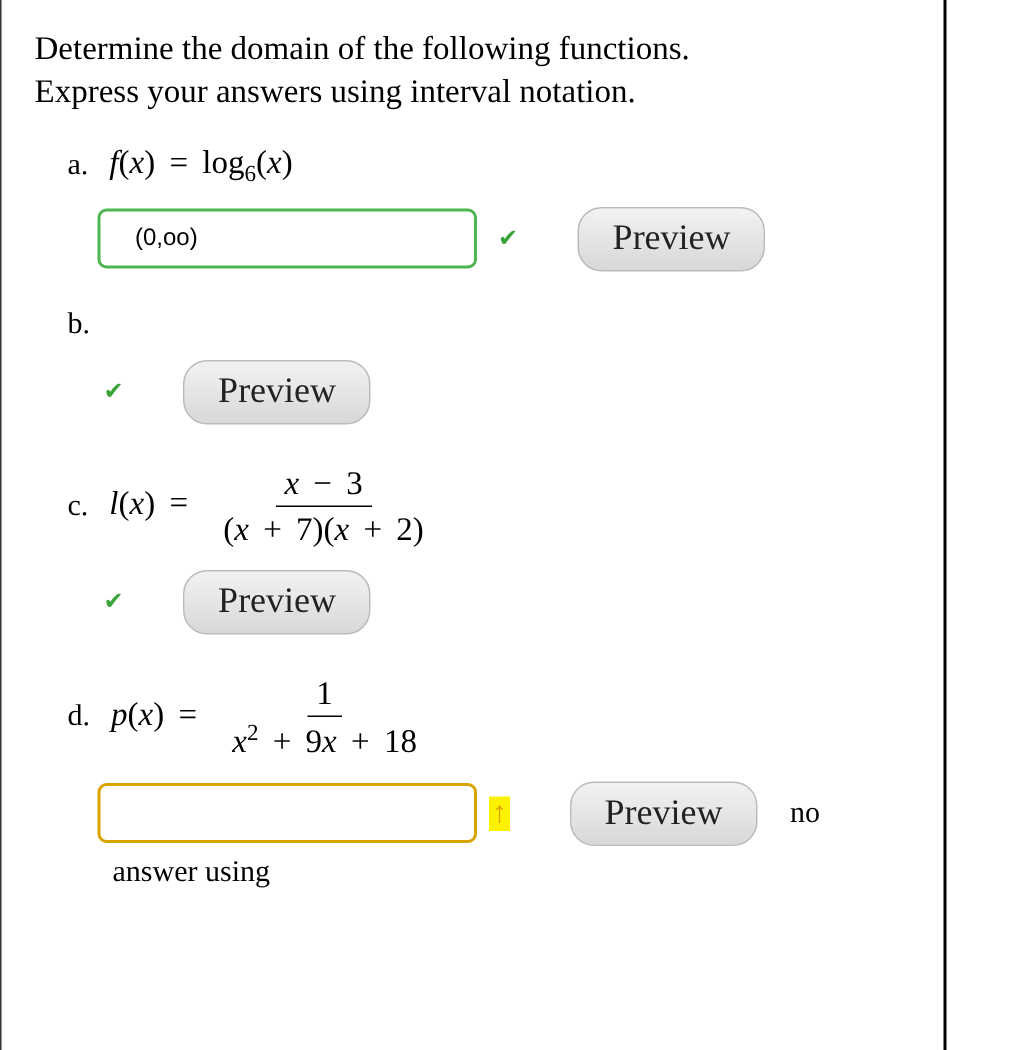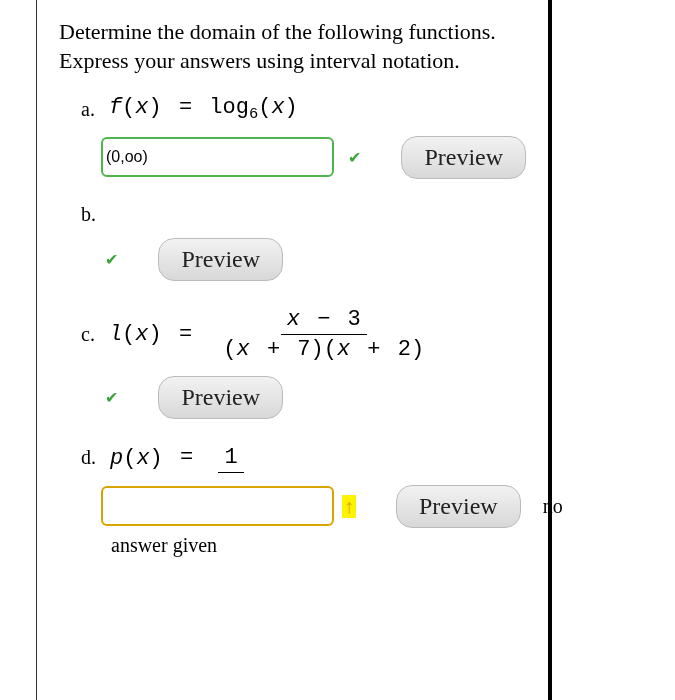--- a/index.html
+++ b/index.html
@@ -4,26 +4,25 @@
 <style>
   body {
     margin: 0;
     padding: 0;
     font-family: Georgia, 'Times New Roman', serif;
     background: #fff;
     width: 675px;
   }
   .page {
     border-left: 1px solid #333;
-    border-right: 4px solid #000000;
+    border-right: 2px solid #000000;
     padding: 18px 22px;
-    width: 516px;
+    width: 631px;
     box-sizing: border-box;
     min-height: 700px;
-    margin-left: 36px;
   }
   .intro {
     font-size: 22px;
     line-height: 1.3;
     margin-bottom: 20px;
   }
   .problem {
     margin-bottom: 24px;
   }
   .eq-row {
@@ -31,21 +30,21 @@
     align-items: center;
     font-size: 22px;
     padding-left: 22px;
     margin-bottom: 12px;
   }
   .eq-label {
     margin-right: 14px;
     font-size: 20px;
   }
   .math {
-    font-family: Liberation Mono, monospace;
+    font-family: Liberation Serif, serif;
     font-style: italic;
   }
   .fn { font-style: italic; }
   .paren { font-style: normal; }
   .op { font-style: normal; margin: 0 4px; }
   .sub { font-size: 0.7em; vertical-align: sub; font-style: normal; }
   .sup { font-size: 0.7em; vertical-align: super; font-style: normal; }
 
   .frac {
     display: inline-flex;
@@ -85,21 +84,21 @@
   .input-wrap {
     position: relative;
     display: inline-flex;
     align-items: center;
   }
   .answer-input {
     width: 200px;
     height: 32px;
     border: 2px solid #4fb54f;
     border-radius: 6px;
-    padding: 2px 26px 2px 3px;
+    padding: 2px 26px 2px 23px;
     font-size: 16px;
     font-family: Arial, sans-serif;
     background: #fff;
     box-sizing: content-box;
   }
   .answer-input.pending {
     border-color: #d9a300;
   }
   .check-icon {
     color: #3aa33a;
@@ -192,27 +191,28 @@
   </div>
 
   <div class="problem">
     <div class="eq-row">
       <span class="eq-label">d.</span>
       <span class="math">
         <span class="fn">p</span><span class="paren">(</span>x<span class="paren">)</span>
         <span class="op">=</span>
         <span class="frac">
           <span class="num"><span class="paren">1</span></span>
+          <span class="den">x<span class="sup">2</span> <span class="op">+</span> <span class="paren">9</span>x <span class="op">+</span> <span class="paren">18</span></span>
         </span>
       </span>
     </div>
     <div class="answer-row">
       <div class="input-wrap">
         <input class="answer-input pending" type="text" value="" style="">
       </div>
       <span class="arrow-icon">↑</span>
       <button class="preview-btn">Preview</button>
       <span class="trailing-text">no</span>
     </div>
-    <div class="answer-given-text">answer given</div>
+    <div class="answer-given-text">answer using</div>
   </div>
 
 </div>
 
 </body></html>

